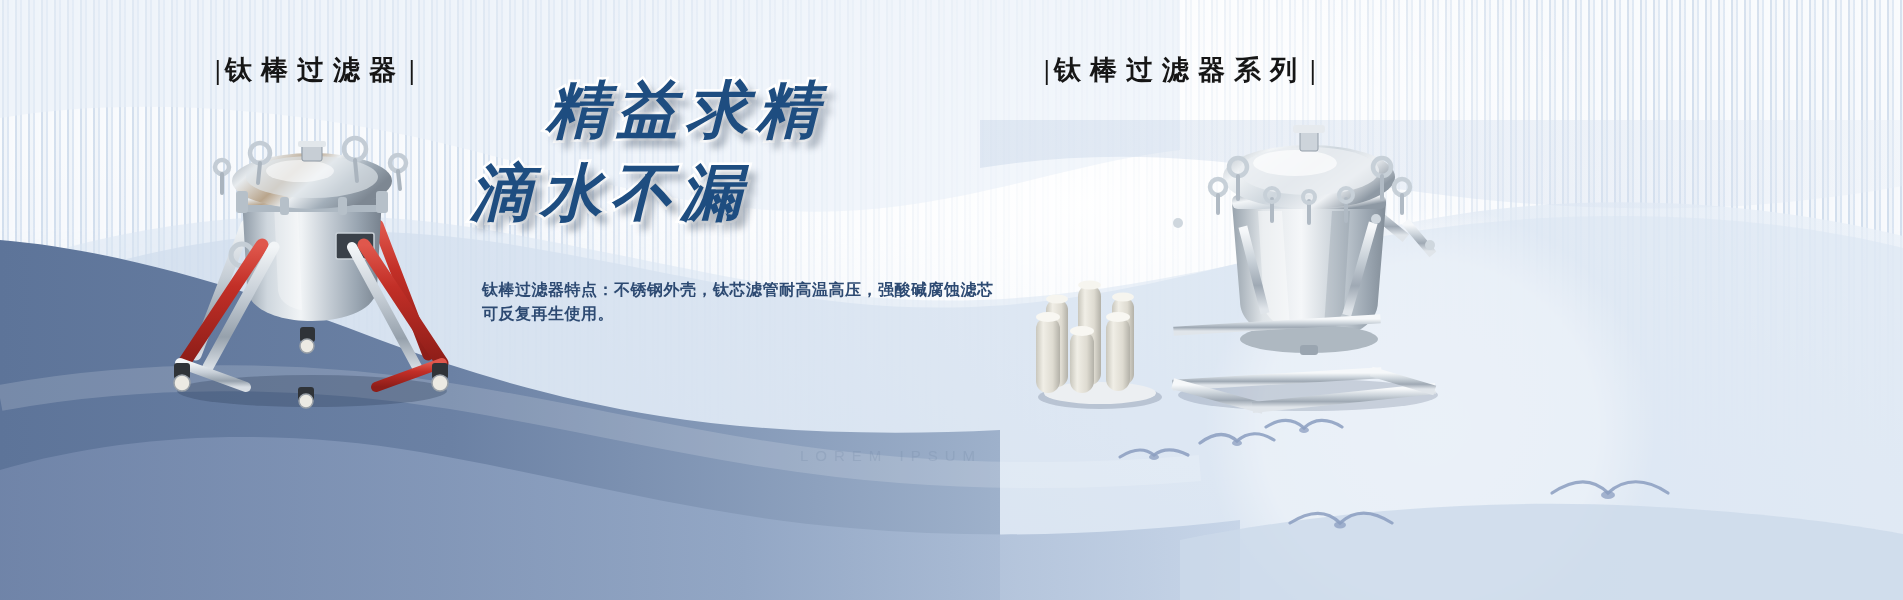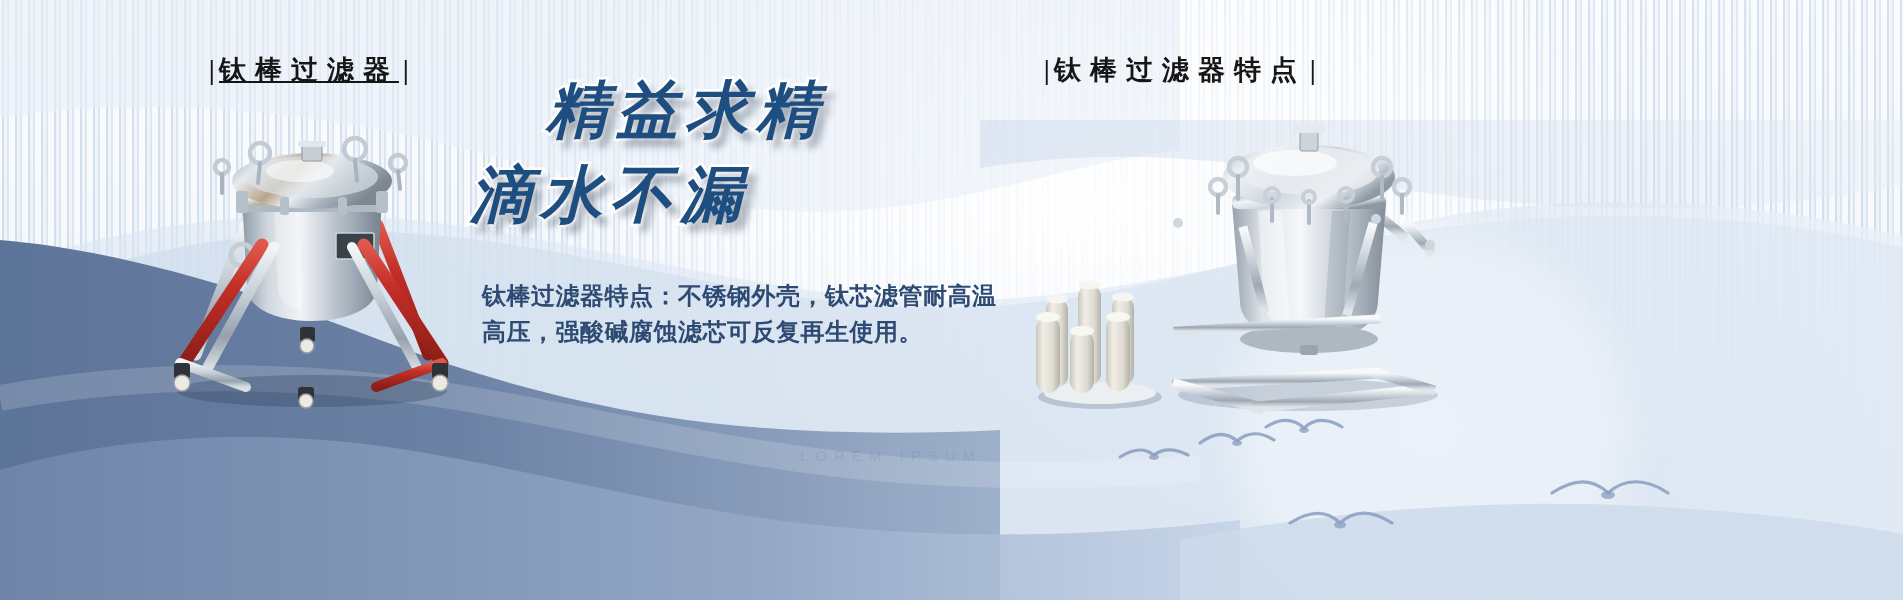--- a/index.html
+++ b/index.html
@@ -48,21 +48,21 @@
   
   .section-title{
     position:absolute;
     color:#161616;
     font-size:27px;
     font-weight:700;
     letter-spacing:9px;
     white-space:nowrap;
     font-family:"Liberation Serif","DejaVu Serif",serif;
   }
-  #title-left{left:205px;top:52px;text-decoration:underline;}
+  #title-left{left:211px;top:52px;}
   #title-right{left:1040px;top:52px;}
   .bar{
     display:inline-block;
     font-style:italic;
     font-weight:700;
     letter-spacing:0;
     padding:0 4px;
   }
 
   
@@ -76,28 +76,28 @@
     color:#1e4d80;
     font-size:62px;
     line-height:1.05;
     letter-spacing:8px;
     white-space:nowrap;
     -webkit-text-stroke:5px #ffffff;
     paint-order:stroke fill;
     text-shadow:7px 8px 7px rgba(60,75,95,.45);
   }
   #headline-1{padding-left:76px;}
-  #headline-2{padding-left:0px;margin-top:24px;font-family:Liberation Mono, monospace;}
+  #headline-2{padding-left:0px;margin-top:18px;}
 
   
   #body-copy{
     position:absolute;left:482px;top:278px;width:520px;
     color:#2d4a72;
     font-family:"Liberation Serif","DejaVu Serif",serif;
-    font-size:24px;
+    font-size:16px;
     line-height:1.52;
     font-weight:700;
     letter-spacing:.5px;
   }
   #body-copy p{margin:0;}
 
   
   #watermark{
     position:absolute;left:800px;top:447px;
     color:rgba(120,140,170,.28);
@@ -417,21 +417,21 @@
         <circle cx="290" cy="150" r="5"></circle>
       </g>
     </svg>
   </div>
 
   <div class="section-title" id="title-left">
     <span class="bar">|</span><span>钛棒过滤器</span><span class="bar">|</span>
   </div>
 
   <div class="section-title" id="title-right">
-    <span class="bar">|</span><span>钛棒过滤器特点</span><span class="bar">|</span>
+    <span class="bar">|</span><span>钛棒过滤器系列</span><span class="bar">|</span>
   </div>
 
   <div id="headline">
     <div class="headline-line" id="headline-1">精益求精</div>
     <div class="headline-line" id="headline-2">滴水不漏</div>
   </div>
 
   <div id="body-copy">
     <p>钛棒过滤器特点：不锈钢外壳，钛芯滤管耐高温高压，强酸碱腐蚀滤芯可反复再生使用。</p>
   </div>

